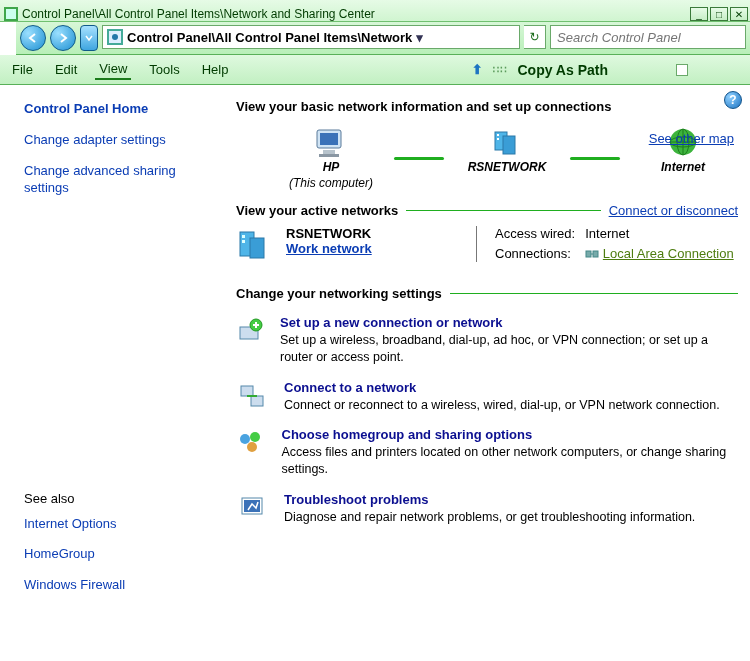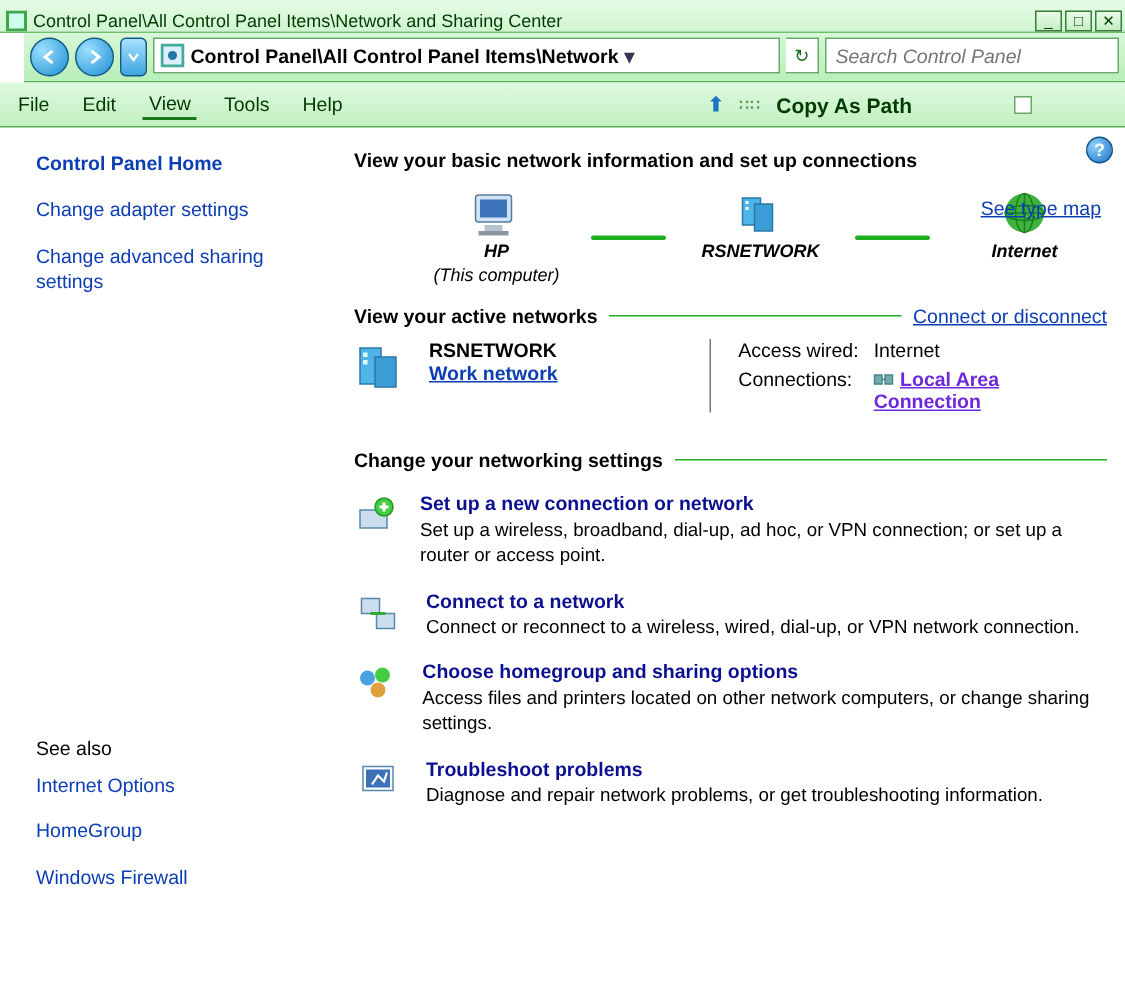--- a/index.html
+++ b/index.html
@@ -148,21 +148,21 @@
   .active-net .left {
     display:flex; gap:14px; align-items:flex-start; width:220px;
   }
   .active-net .netname { font-weight:bold; color:#000; font-size:13px;}
   .active-net .nettype { color:#0b3db4; font-size:13px; font-weight:bold;}
   .active-net .right {
     border-left:1px solid #777; padding-left:18px;
     display:grid; grid-template-columns:auto auto; gap:4px 10px;
     font-size:13px; align-items:start;
   }
-  .active-net .right .val-link { color:#6d28d9; font-weight:bold;}
+  .active-net .right .val-link { color:#4d7c0f; font-weight:normal;}
   .settings-list { margin-top:4px; }
   .setting-item {
     display:flex; gap:16px; margin: 14px 0 14px 0;
   }
   .setting-item .icon-box { width:32px; display:flex; justify-content:center; padding-top:2px;}
   .setting-item .text .title { color:#0b0f90; font-weight:bold; font-size:13px; margin-bottom:2px;}
   .setting-item .text .desc { color:#000; font-size:12.5px; line-height:1.35;}
   svg { display:block; }
 </style>
 </head>
@@ -244,21 +244,21 @@
     <a href="#">Change advanced sharing settings</a>
     <div style="flex:1; min-height:280px;"></div>
     <div class="see-also">See also</div>
     <a href="#">Internet Options</a>
     <a href="#">HomeGroup</a>
     <a href="#">Windows Firewall</a>
   </div>
 
   <div class="main">
     <h3>View your basic network information and set up connections</h3>
-    <a href="#" class="see-full-map">See type map</a>
+    <a href="#" class="see-full-map">See other map</a>
 
     <div class="network-map">
       <div class="map-node">
         <span>
           <svg width="40" height="32">
               <rect x="6" y="4" width="24" height="18" rx="2" fill="#d0e4f5" stroke="#5a7a9a"></rect>
               <rect x="9" y="7" width="18" height="12" fill="#3b72b8"></rect>
               <rect x="12" y="24" width="12" height="4" fill="#b7c3cc"></rect>
               <rect x="8" y="28" width="20" height="3" fill="#8a97a3"></rect>
             </svg>

